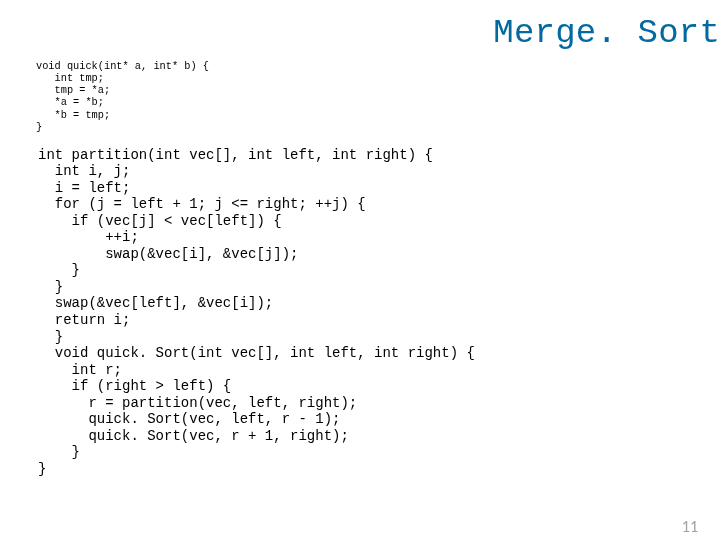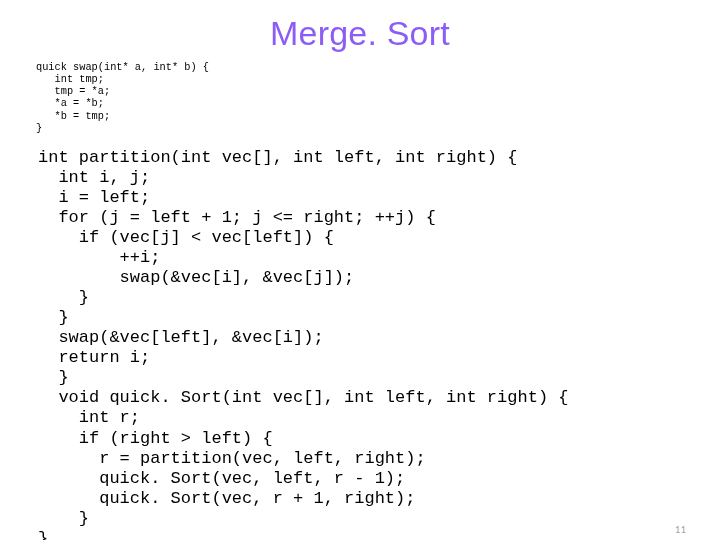--- a/index.html
+++ b/index.html
@@ -11,62 +11,62 @@
     font-family: "Times New Roman", Times, serif;
     overflow: hidden;
   }
   .slide {
     position: relative;
     width: 720px;
     height: 540px;
     box-sizing: border-box;
   }
   .title {
-    font-family: Liberation Sans, sans-serif;
+    font-family: Liberation Mono, monospace;
     font-size: 34px;
     font-weight: 400;
-    color: #8b5cf6;
-    text-align: center;
+    color: #0369a1;
+    text-align: right;
     margin-top: 14px;
     margin-bottom: 8px;
     letter-spacing: 0.2px;
   }
   .codeblock {
     font-family: "Courier New", Courier, monospace;
     white-space: pre;
     color: #000;
     line-height: 1.18;
     margin-left: 36px;
   }
   .codeblock.small {
     font-size: 10.3px;
   }
   .codeblock.med {
-    font-size: 17px;
+    font-size: 14px;
     margin-left: 38px;
   }
   .section2 { margin-top: 14px; }
   .section3 { }
   .pagenum {
     position: absolute;
-    right: 34px;
+    right: 22px;
     bottom: 18px;
     font-family: Calibri, "Segoe UI", Arial, sans-serif;
-    font-size: 11px;
+    font-size: 16px;
     color: #a0a0a0;
     text-align: center;
   }
 </style>
 </head>
 <body>
 
 <div class="slide">
   <div class="title">Merge. Sort</div>
 
-  <div class="codeblock small">quick swap(int* a, int* b) {
+  <div class="codeblock small">void quick(int* a, int* b) {
    int tmp;
    tmp = *a;
    *a = *b;
    *b = tmp;
 }</div>
 
   <div class="codeblock med section2">int partition(int vec[], int left, int right) {
   int i, j;
   i = left;
   for (j = left + 1; j &lt;= right; ++j) {

